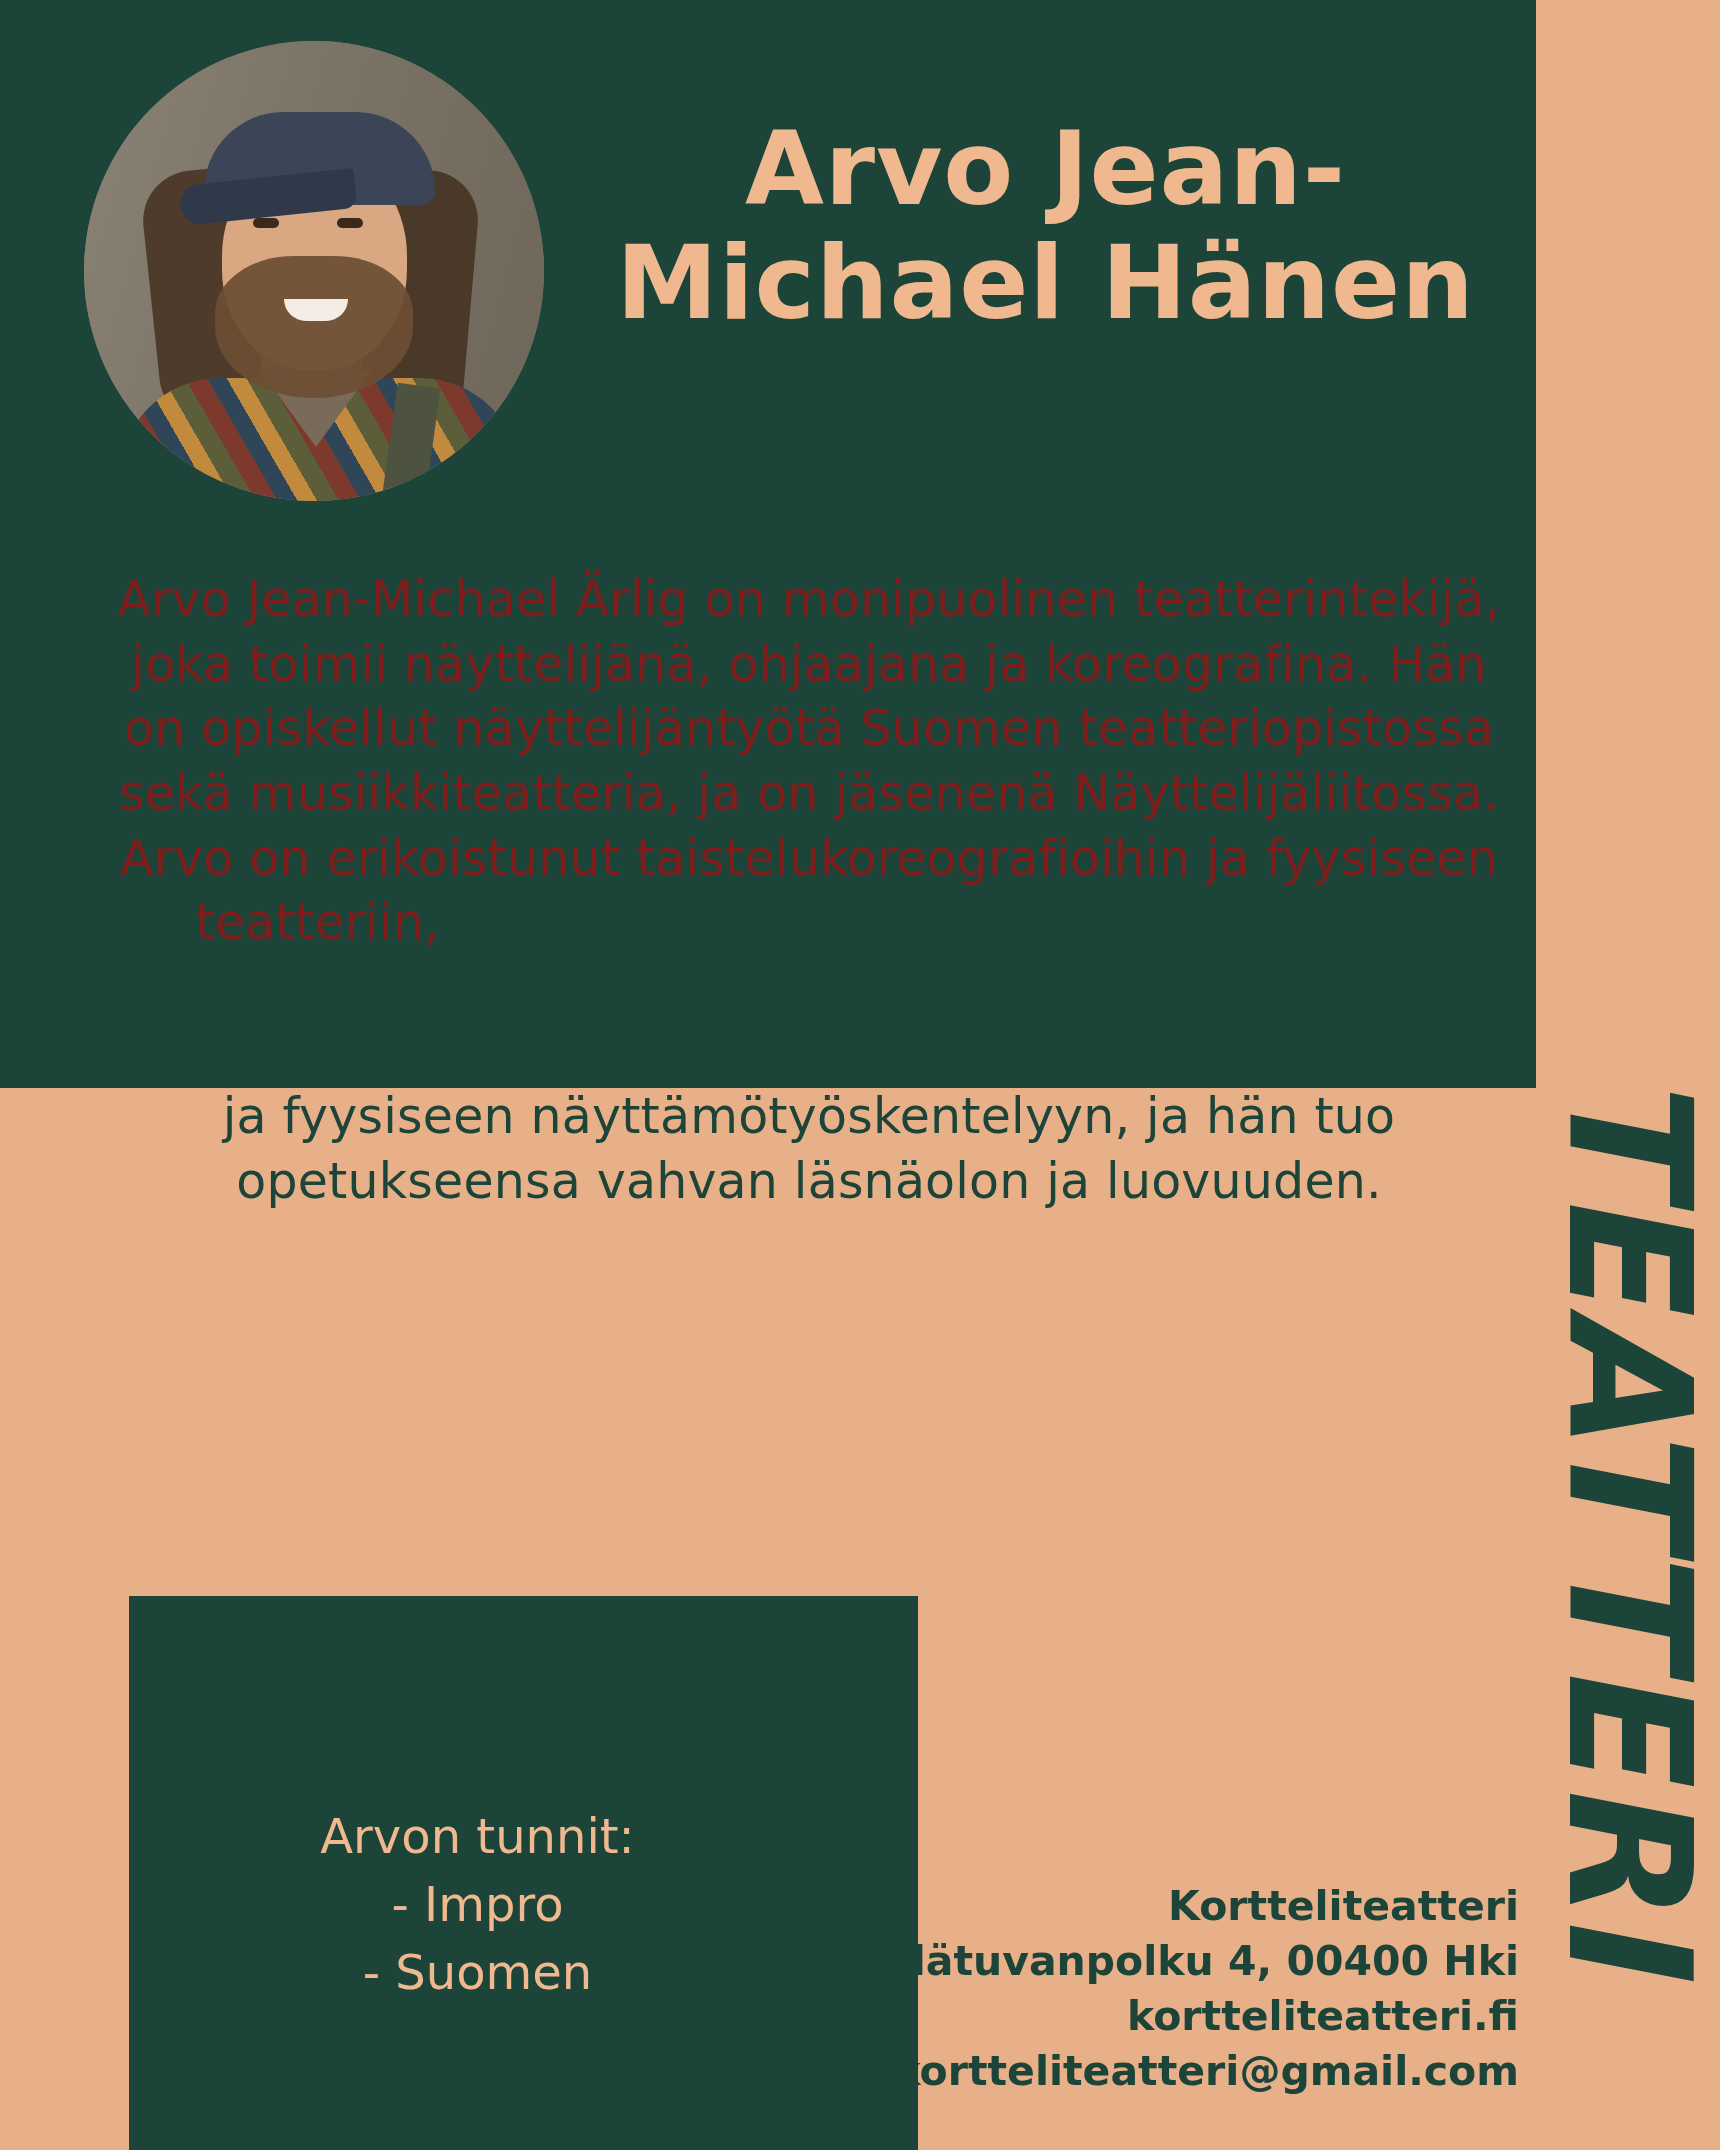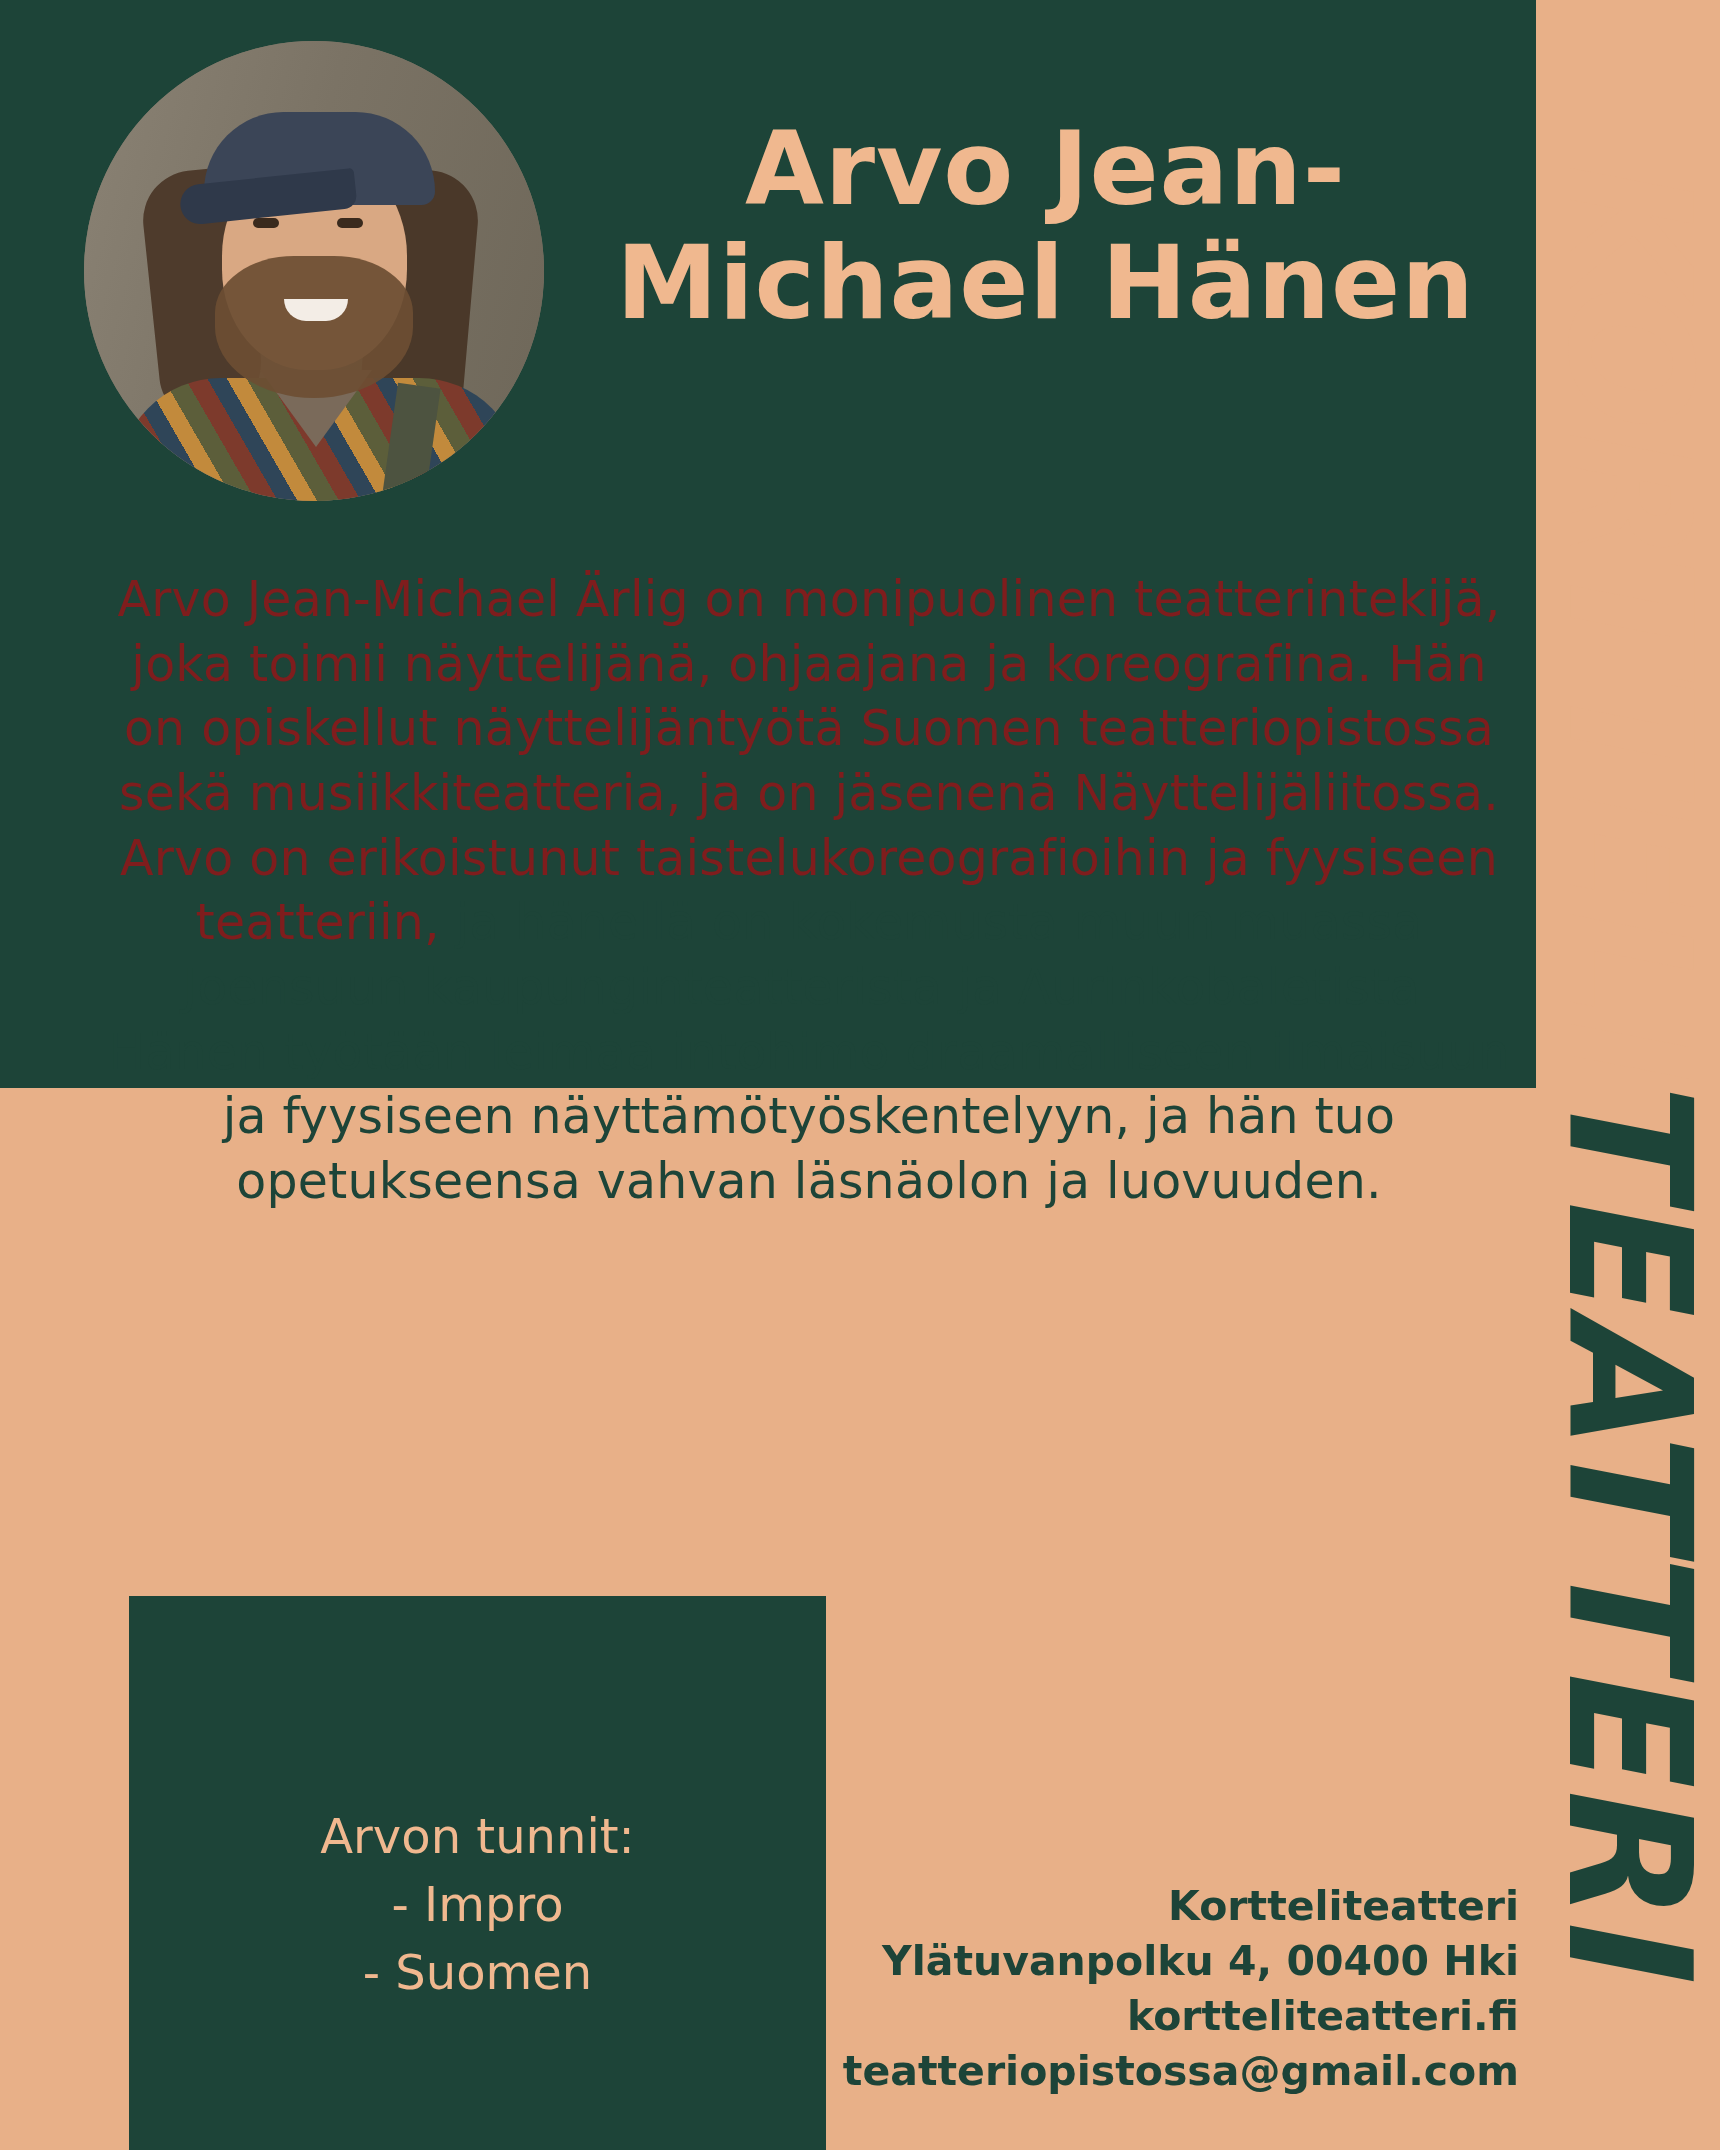--- a/index.html
+++ b/index.html
@@ -217,21 +217,21 @@
     letter-spacing: 0.2px;
   }
   .bio .seg-light { color: #7f1d1d; }
   .bio .seg-dark { color: #1d4438; }
 
   
   .classes-box {
     position: absolute;
     left: 129px;
     top: 1596px;
-    width: 697px;
+    width: 789px;
     height: 555px;
     background: #1d4438;
   }
   .classes-inner {
     position: absolute;
     left: 0;
     top: 206px;
     width: 697px;
     text-align: center;
     color: #f0b88f;
@@ -303,17 +303,17 @@
       <span class="title">Arvon tunnit:</span>
       <span class="item">- Impro</span>
       <span class="item">- Suomen</span>
     </div>
   </div>
 
   <div class="contact">
     <div>Kortteliteatteri</div>
     <div>Ylätuvanpolku 4, 00400 Hki</div>
     <div>kortteliteatteri.fi</div>
-    <div>teatteriopistossa@gmail.com</div>
+    <div>kortteliteatteri@gmail.com</div>
   </div>
 
 </div>
 
 
 </body></html>

